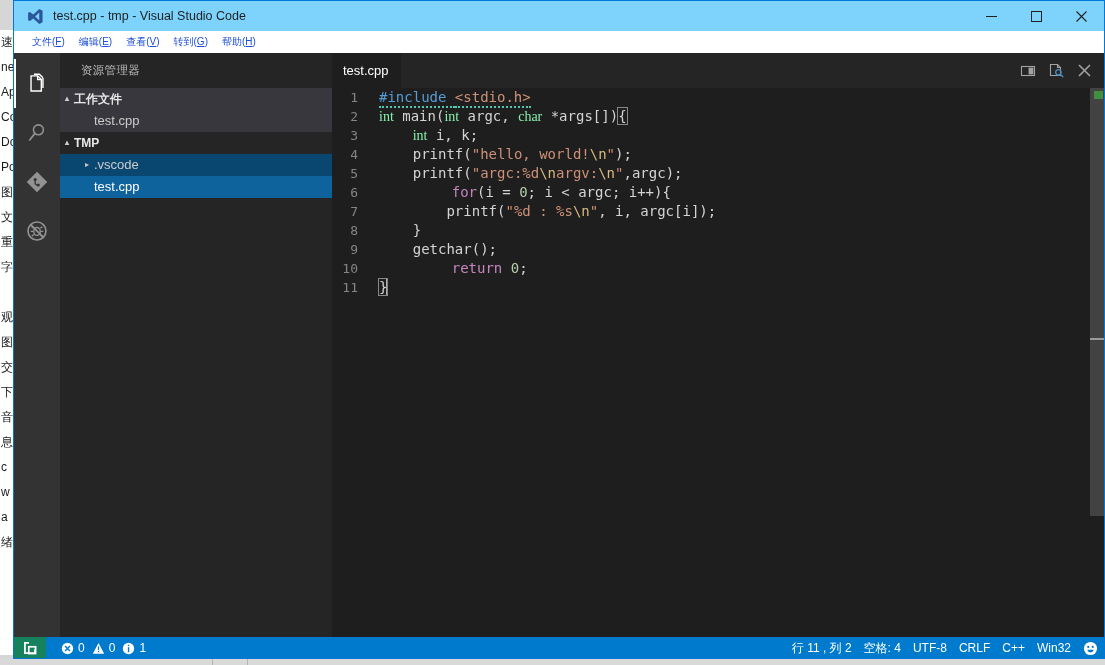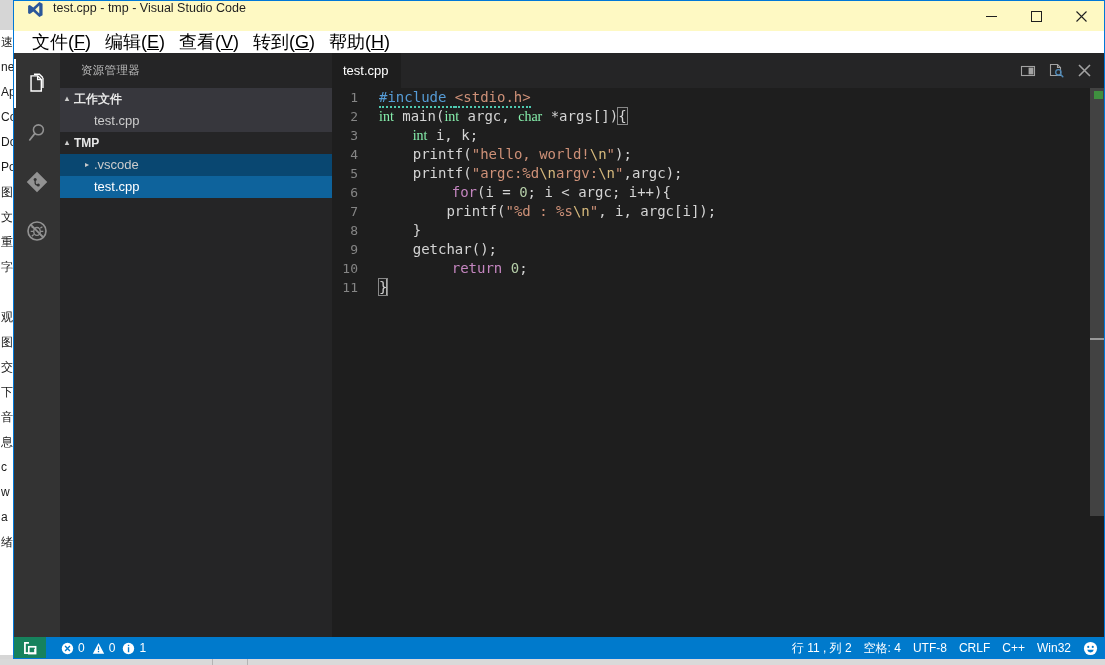--- a/index.html
+++ b/index.html
@@ -49,25 +49,25 @@
     border: 1px solid #0078d7;
     border-top: none;
     box-sizing: border-box;
     overflow: hidden;
   }
 
   
   #titlebar {
     position: relative;
     height: 31px;
-    background: #fef9c3;
+    background: #7dd3fc;
     border-top: 1px solid #0078d7;
     box-sizing: border-box;
     display: flex;
-    align-items: flex-start;
+    align-items: center;
   }
   #app-logo {
     width: 17px; height: 17px;
     margin-left: 13px;
     flex: 0 0 auto;
   }
   #win-title {
     margin-left: 9px;
     font-size: 12.5px;
     color: #1f1f1f;
@@ -87,22 +87,22 @@
   
   #menubar {
     height: 22px;
     background: #ffffff;
     display: flex;
     align-items: center;
     padding-left: 11px;
     box-sizing: border-box;
   }
   .menu-item {
-    font-size: 18px;
-    color: #000000;
+    font-size: 10px;
+    color: #1d4ed8;
     padding: 1px 7px 2px 7px;
     white-space: nowrap;
     line-height: 16px;
     text-align: right;
   }
   .menu-item u { text-decoration: underline; }
 
   
   #workbench {
     position: relative;

